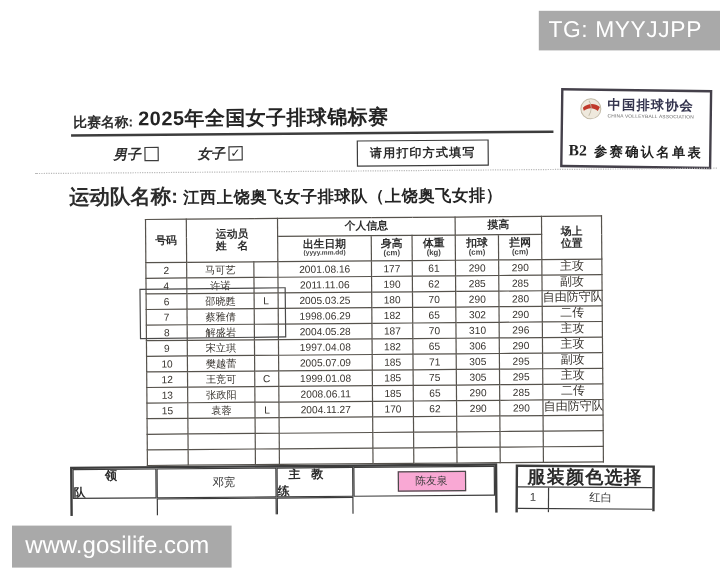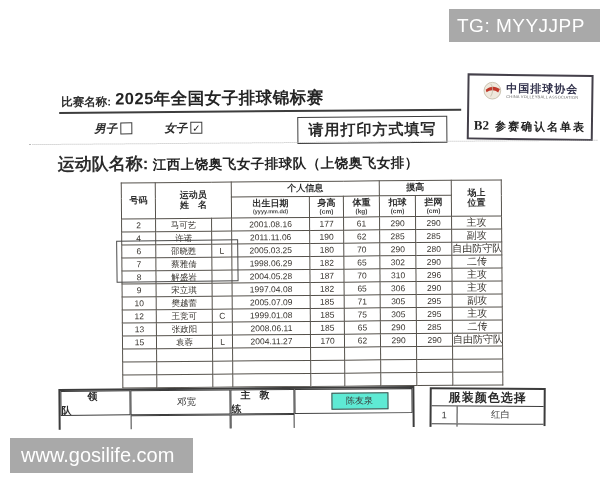--- a/index.html
+++ b/index.html
@@ -32,21 +32,21 @@
   .assoc-bottom{display:flex;align-items:baseline;gap:6px;justify-content:center;}
   .assoc-code{font-family:"Liberation Serif","DejaVu Serif",serif;font-weight:bold;font-size:13px;color:#222;}
   .assoc-title{font-weight:bold;font-size:11px;color:#222;letter-spacing:2px;white-space:nowrap;}
   
   .gender-row{position:absolute;left:95px;top:118px;height:18px;display:flex;align-items:center;font-style:italic;}
   .g-label{font-size:11.5px;font-weight:bold;color:#2e2e2e;}
   .checkbox{width:12px;height:12px;border:1.5px solid #3d3d3d;margin-left:3px;display:inline-flex;align-items:center;justify-content:center;font-size:10px;color:#222;box-sizing:border-box;background:#fff;}
   .g-gap{width:32px;}
   .print-box{
     position:absolute;left:298px;top:117px;border:1.5px solid #3d3d3d;background:#fff;
-    font-size:15px;font-weight:bold;color:#2a2a2a;padding:3px 10px;letter-spacing:1px;white-space:nowrap;
+    font-size:10px;font-weight:bold;color:#2a2a2a;padding:3px 10px;letter-spacing:1px;white-space:nowrap;
   }
   .dotted-sep{position:absolute;left:30px;top:142px;width:568px;border-top:1px dotted #b9b9b9;}
   
   .team-row{position:absolute;left:58px;top:151px;white-space:nowrap;}
   .team-label{font-size:17px;font-weight:bold;color:#2c2c2c;}
   .team-name{font-size:13.5px;color:#242424;font-weight:bold;letter-spacing:0.5px;}
   
   .roster{position:absolute;left:121px;top:181px;width:380px;border-collapse:collapse;table-layout:fixed;background:#fff;}
   .roster th,.roster td{border:1px solid #56524c;padding:0;text-align:center;vertical-align:middle;overflow:hidden;white-space:nowrap;}
   .roster th{font-size:9px;font-weight:bold;color:#2d2d2d;line-height:1.1;}
@@ -66,24 +66,24 @@
     position:absolute;left:57px;top:387px;
     display:grid;grid-template-columns:70px 100px 64px 118px;grid-auto-rows:25px;
     border:2px solid #3c3c3c;background:#fff;
   }
   .staff-grid > div{border:1px solid #3c3c3c;display:flex;align-items:center;justify-content:center;box-sizing:border-box;overflow:hidden;}
   .staff-label{font-size:10px;font-weight:bold;color:#2b2b2b;}
   .ls-wide{letter-spacing:26px;text-indent:26px;}
   .ls-mid{letter-spacing:9px;text-indent:9px;}
   .ls-sm{letter-spacing:3px;text-indent:3px;margin-top:20px;}
   .staff-value{font-size:9.5px;color:#3a3a3a;padding-left:12px;}
-  .inner-box{border:1px solid #4a4a4a;padding:1px 14px;font-size:9px;color:#3a3a3a;background:#5eead4;}
+  .inner-box{border:1px solid #4a4a4a;padding:1px 14px;font-size:9px;color:#3a3a3a;background:#f9a8d4;}
   
   .uniform-box{position:absolute;left:428px;top:389px;width:112px;border:2px solid #3c3c3c;background:#fff;transform:rotate(0.8deg);}
-  .uniform-head{height:16px;border-bottom:1px solid #3c3c3c;display:flex;align-items:center;justify-content:center;font-size:12px;font-weight:bold;color:#2b2b2b;letter-spacing:1px;font-family:Liberation Mono, monospace;}
+  .uniform-head{height:16px;border-bottom:1px solid #3c3c3c;display:flex;align-items:center;justify-content:center;font-size:15px;font-weight:bold;color:#2b2b2b;letter-spacing:1px;font-family:Liberation Mono, monospace;}
   .uniform-row{display:grid;grid-template-columns:26px 1fr;height:17px;}
   .uniform-row > div{display:flex;align-items:center;justify-content:center;font-size:9.5px;color:#3a3a3a;}
   .uniform-row .u-no{border-right:1px solid #3c3c3c;}
   .uniform-row + .uniform-row{border-top:1px solid #3c3c3c;}
   
   .wm{position:absolute;background:#a9a9a9;color:#ffffff;display:flex;align-items:center;}
   .wm-top{left:449px;top:9px;width:151px;height:33px;font-size:19px;padding-left:8px;letter-spacing:0.5px;}
   .wm-bottom{left:10px;top:438px;width:172px;height:35px;font-size:20px;padding-left:11px;}
 </style>
 </head>

